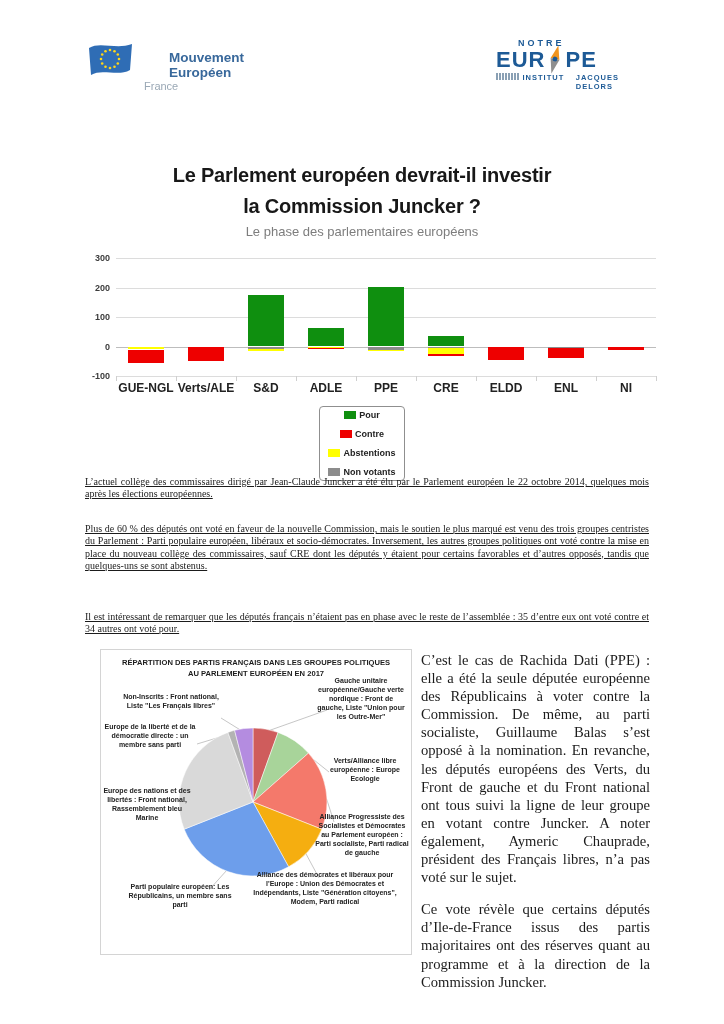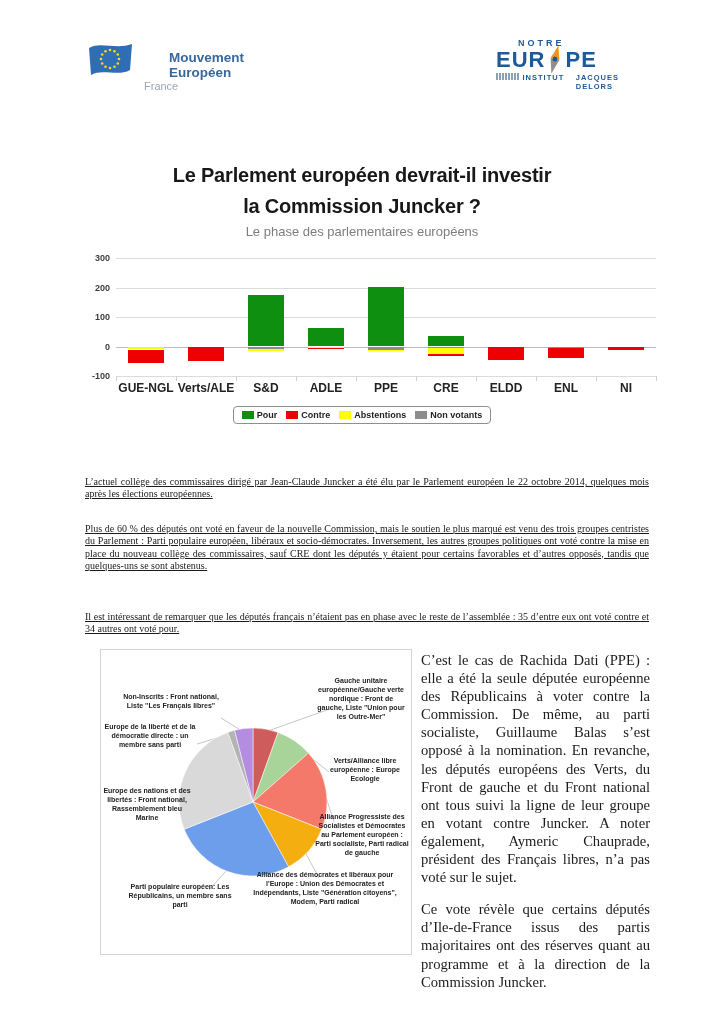--- a/index.html
+++ b/index.html
@@ -34,21 +34,21 @@
   .bc-plot{position:absolute;left:34px;top:4px;width:540px;height:118px;}
   .gridline{position:absolute;left:0;width:540px;height:1px;background:#dcdcdc;}
   .gridline.zero{background:#bdbdbd;}
   .ytick{position:absolute;left:0;width:28px;text-align:right;font-size:9px;font-weight:bold;color:#3c3c3c;}
   .bar-seg{position:absolute;}
   .xtick{position:absolute;top:118px;width:1px;height:5px;background:#cfcfcf;}
   .bc-cats{position:absolute;left:34px;top:127px;width:540px;display:flex;}
   .bc-cats div{width:60px;text-align:center;font-size:12px;font-weight:bold;color:#222;}
   .legend-wrap{position:absolute;left:0;top:406px;width:724px;display:flex;justify-content:center;}
   .legend-box{display:inline-flex;align-items:center;gap:9px;border:1px solid #8f8f8f;border-radius:4px;
-              padding:3px 8px;font-family:"Liberation Sans",sans-serif;font-size:9px;font-weight:bold;color:#222;}
+              padding:3px 8px;font-family:"Liberation Sans",sans-serif;font-size:9px;font-weight:bold;color:#222;flex-direction:column;}
   .legend-item{display:flex;align-items:center;gap:3px;}
   .legend-item i{display:block;width:12px;height:8px;}
 
   
   .body-par{position:absolute;left:85px;width:564px;text-align:justify;font-size:10px;line-height:1.23;text-decoration:underline;}
   .p1{top:466px;} .p2{top:513px;} .p3{top:601px;}
 
   
   .pie-box{position:absolute;left:100px;top:649px;width:310px;height:304px;border:1px solid #d4d4d4;
            font-family:"Liberation Sans",sans-serif;}
@@ -217,20 +217,21 @@
           <span>Non votants</span>
         </span>
       </div>
   </div>
 
   <p class="body-par p1">L’actuel collège des commissaires dirigé par Jean-Claude Juncker a été élu par le Parlement européen le 22 octobre 2014, quelques mois après les élections européennes.</p>
   <p class="body-par p2">Plus de 60 % des députés ont voté en faveur de la nouvelle Commission, mais le soutien le plus marqué est venu des trois groupes centristes du Parlement : Parti populaire européen, libéraux et socio-démocrates. Inversement, les autres groupes politiques ont voté contre la mise en place du nouveau collège des commissaires, sauf CRE dont les députés y étaient pour certains favorables et d’autres opposés, tandis que quelques-uns se sont abstenus.</p>
   <p class="body-par p3">Il est intéressant de remarquer que les députés français n’étaient pas en phase avec le reste de l’assemblée : 35 d’entre eux ont voté contre et 34 autres ont voté pour.</p>
 
   <div class="pie-box">
+    <div class="pie-title">RÉPARTITION DES PARTIS FRANÇAIS DANS LES GROUPES POLITIQUES AU PARLEMENT EUROPÉEN EN 2017</div>
     <svg class="pie-svg" width="310" height="304" viewBox="0 0 310 304">
       <g id="pie-leaders" stroke="#b7b7b7" stroke-width="0.8">
         <line x1="164" y1="82" x2="226" y2="60"></line>
         <line x1="193" y1="94" x2="228" y2="122"></line>
         <line x1="224" y1="144" x2="233" y2="172"></line>
         <line x1="204" y1="202" x2="218" y2="228"></line>
         <line x1="126" y1="220" x2="108" y2="240"></line>
         <line x1="86" y1="126" x2="90" y2="158"></line>
         <line x1="129" y1="84" x2="96" y2="94"></line>
         <line x1="141" y1="81" x2="120" y2="68"></line>

